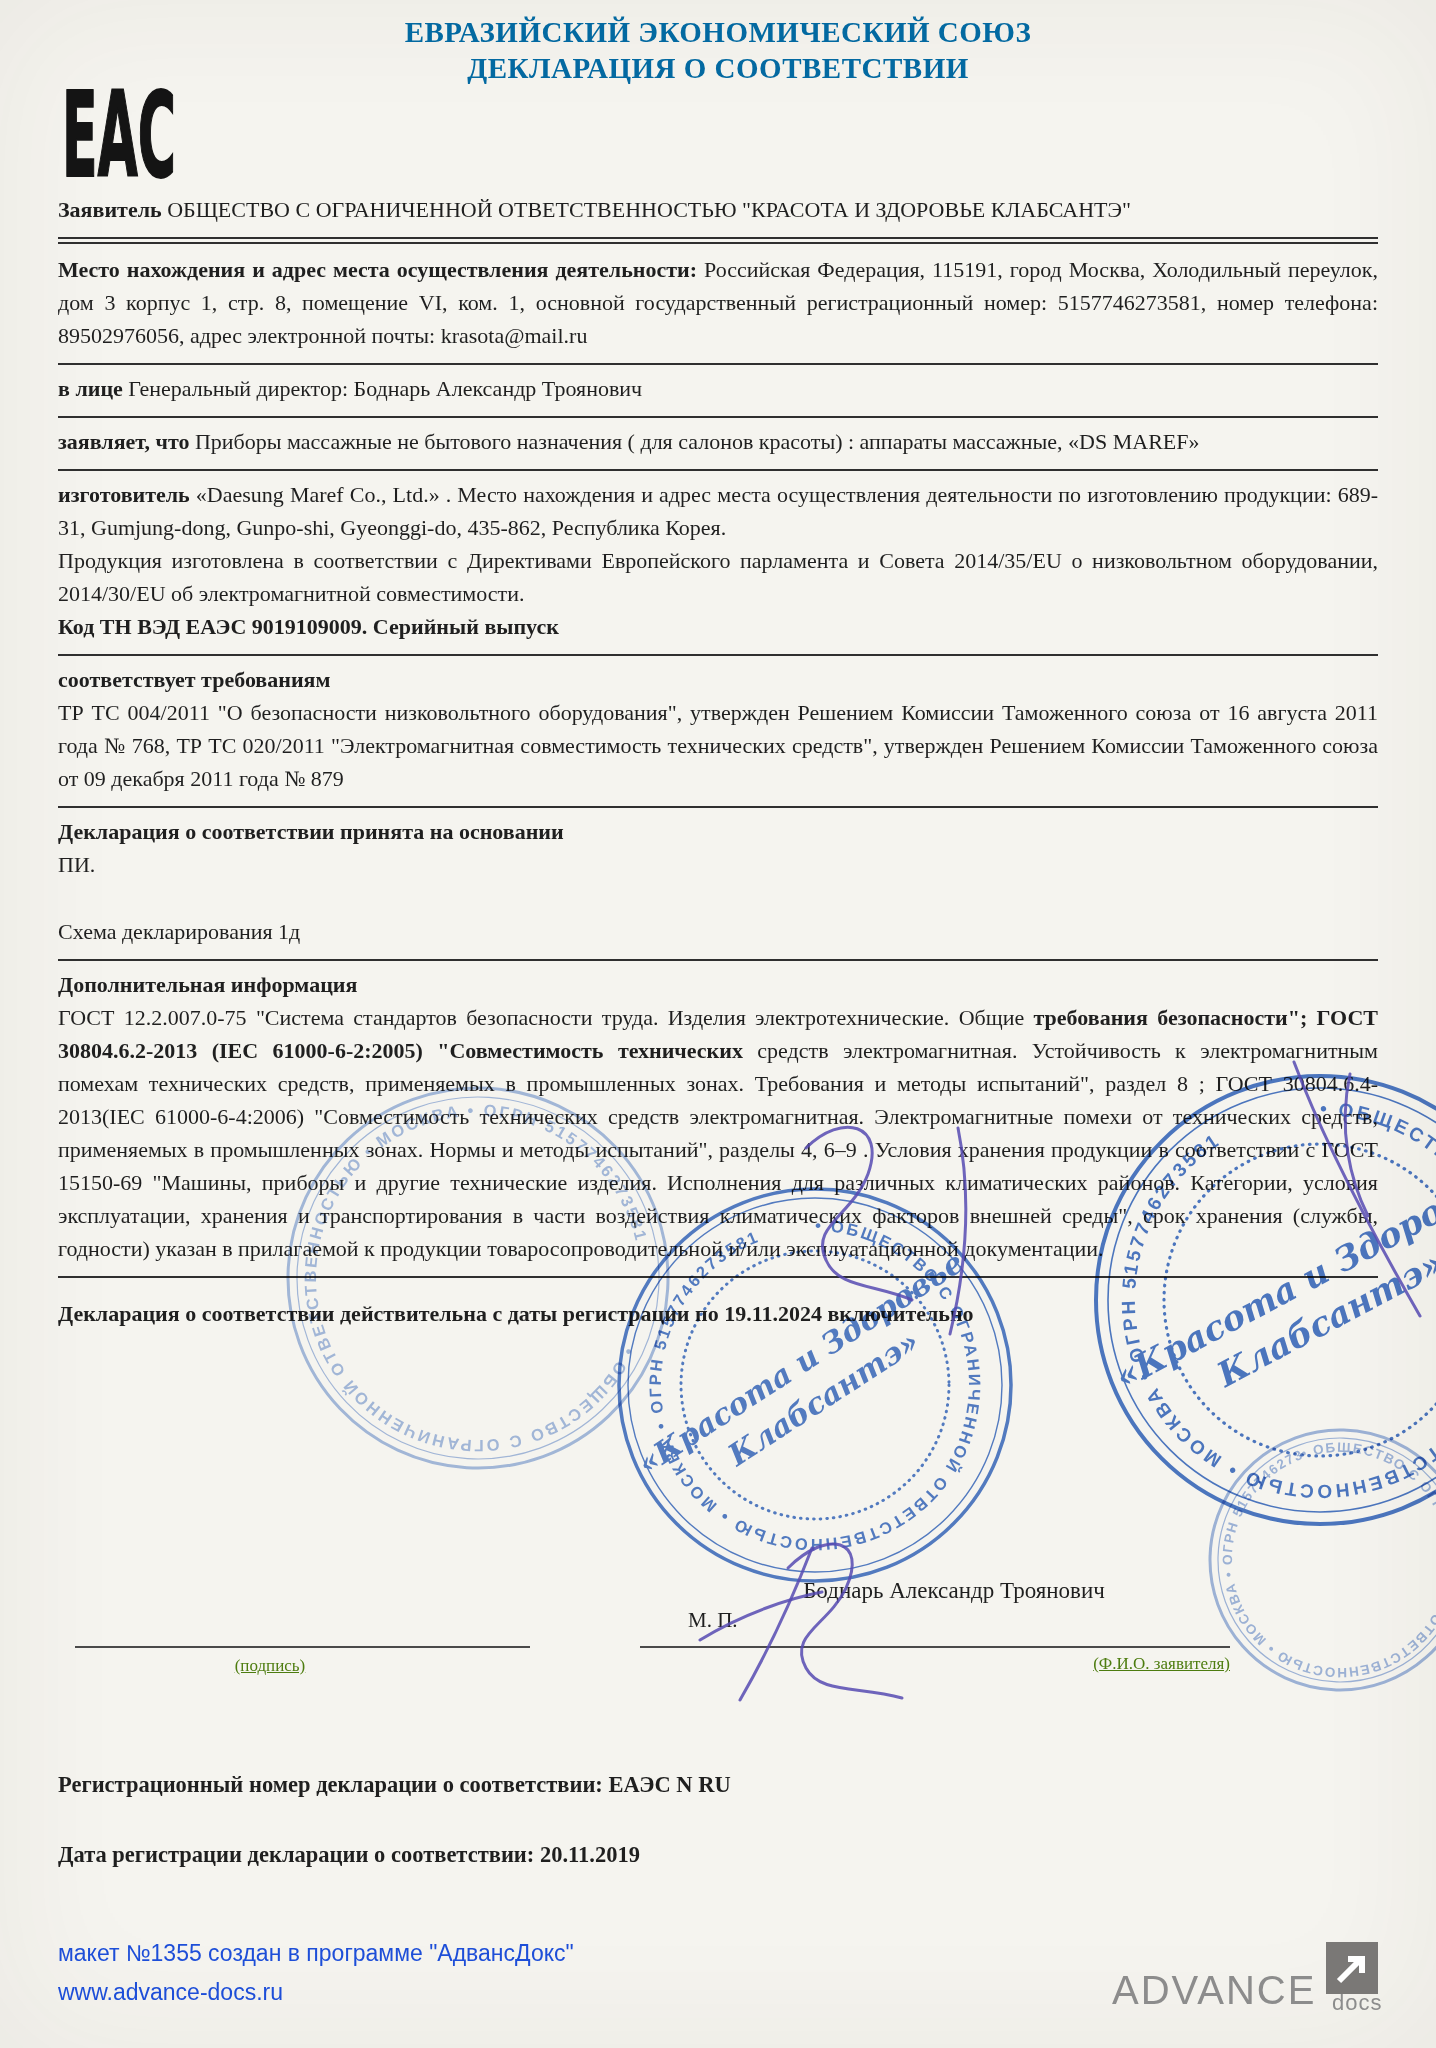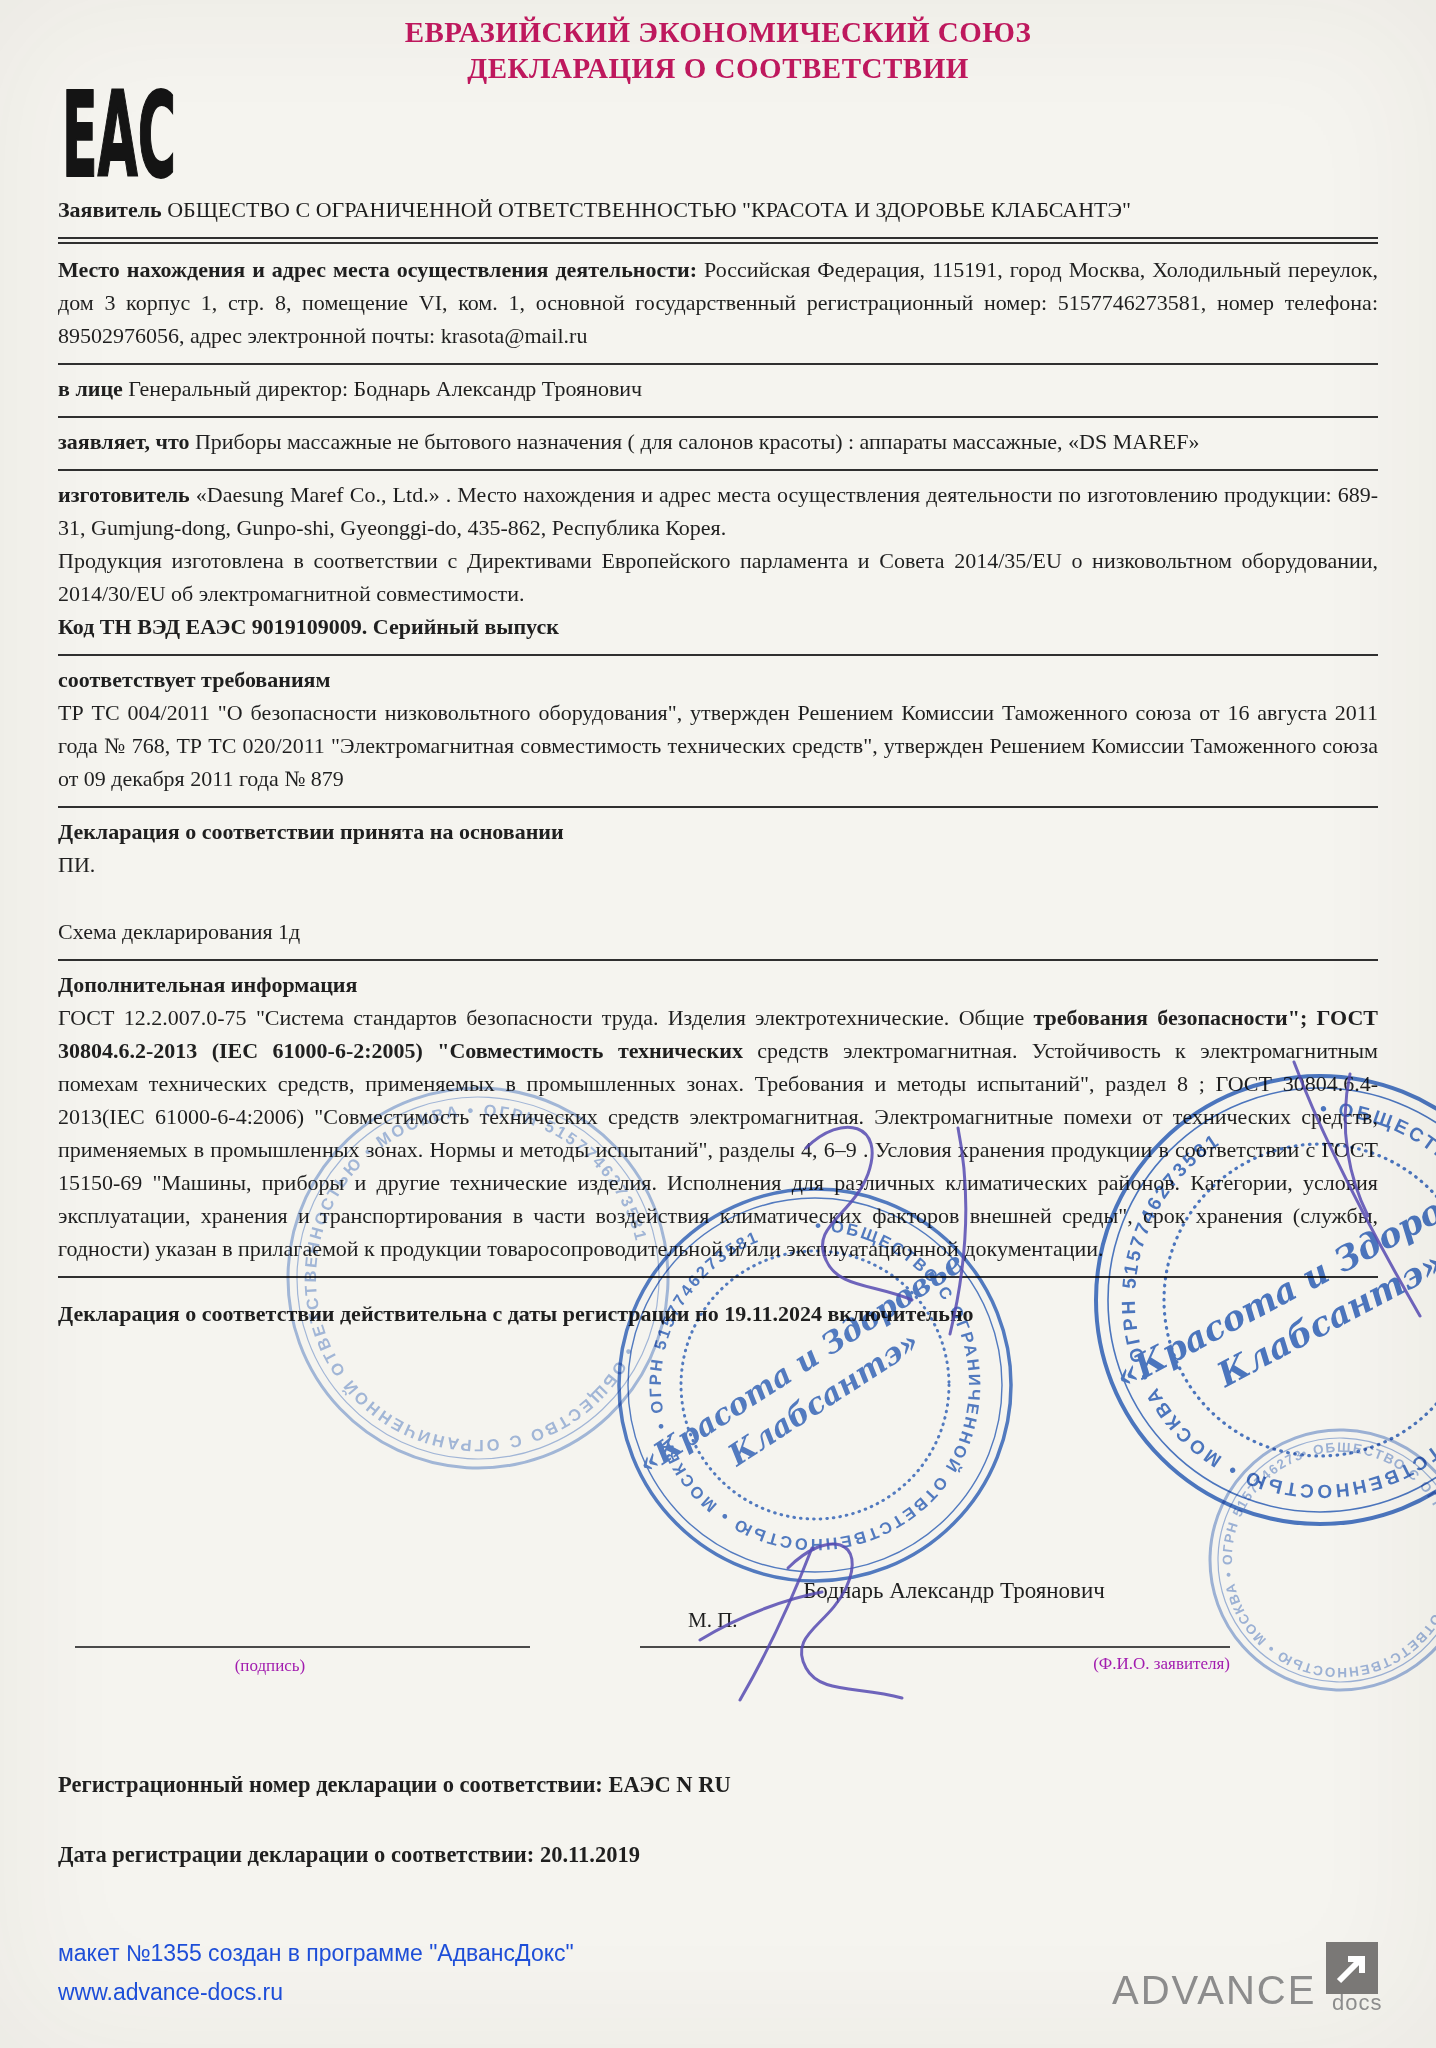--- a/index.html
+++ b/index.html
@@ -3,41 +3,41 @@
 <meta charset="utf-8">
 <style>
   html,body { margin:0; padding:0; background:#c9c7c2; }
   .page {
     position:relative; width:1436px; height:2048px; margin:0 auto;
     background:#f5f4ef; overflow:hidden; color:#1f1f1f;
     font-family:"Liberation Serif","DejaVu Serif",serif;
     box-shadow: inset 0 0 140px rgba(60,55,40,0.06);
   }
   .title { position:absolute; top:14px; left:0; width:100%; text-align:center;
-           font-weight:bold; font-size:29px; letter-spacing:.5px; line-height:1.25; color:#be185d;}
+           font-weight:bold; font-size:29px; letter-spacing:.5px; line-height:1.25; color:#0369a1;}
   .eac { position:absolute; left:60px; top:82px; width:120px; height:100px; }
   .content { position:absolute; left:58px; top:186px; width:1320px; }
   .sec { position:relative; padding:7px 0 11px; border-bottom:2px solid #2f2f2f; }
   .sec.rule-double { margin-bottom:7px; }
   .sec.rule-double::after { content:""; position:absolute; left:0; right:0; bottom:-7px;
       border-bottom:2px solid #2f2f2f; }
   .sec.no-rule { border-bottom:none; }
   p.body { margin:0; font-size:22px; line-height:1.5; text-align:justify; }
   .lbl { font-weight:bold; }
   .big { font-size:23px; line-height:1.48; }
   .spacer { height:34px; }
   .boldline { font-weight:bold; }
   .validity { font-size:22.5px; font-weight:bold; padding-top:12px; }
 
   
   .sig-area { position:absolute; left:0; top:1562px; width:1436px; height:160px; font-size:22px; }
   .sig-line { position:absolute; border-top:2px solid #4a4a4a; }
   .sig-line.left { left:75px; top:84px; width:455px; }
   .sig-line.right { left:640px; top:84px; width:590px; }
-  .cap { position:absolute; font-size:17px; color:#a21caf; }
+  .cap { position:absolute; font-size:17px; color:#4d7c0f;text-decoration:underline; }
   .cap.podpis { left:80px; top:94px; width:380px; text-align:center; }
   .cap.fio { left:640px; top:92px; width:590px; text-align:right; }
   .mp { position:absolute; left:688px; top:46px; font-size:21px; }
   .fio-name { position:absolute; left:659px; top:16px; width:590px; text-align:center; font-size:23px; }
 
   .reg-line { position:absolute; left:58px; font-size:22.5px; font-weight:bold; }
   .reg-line.num { top:1772px; }
   .reg-line.date { top:1842px; }
 
   

